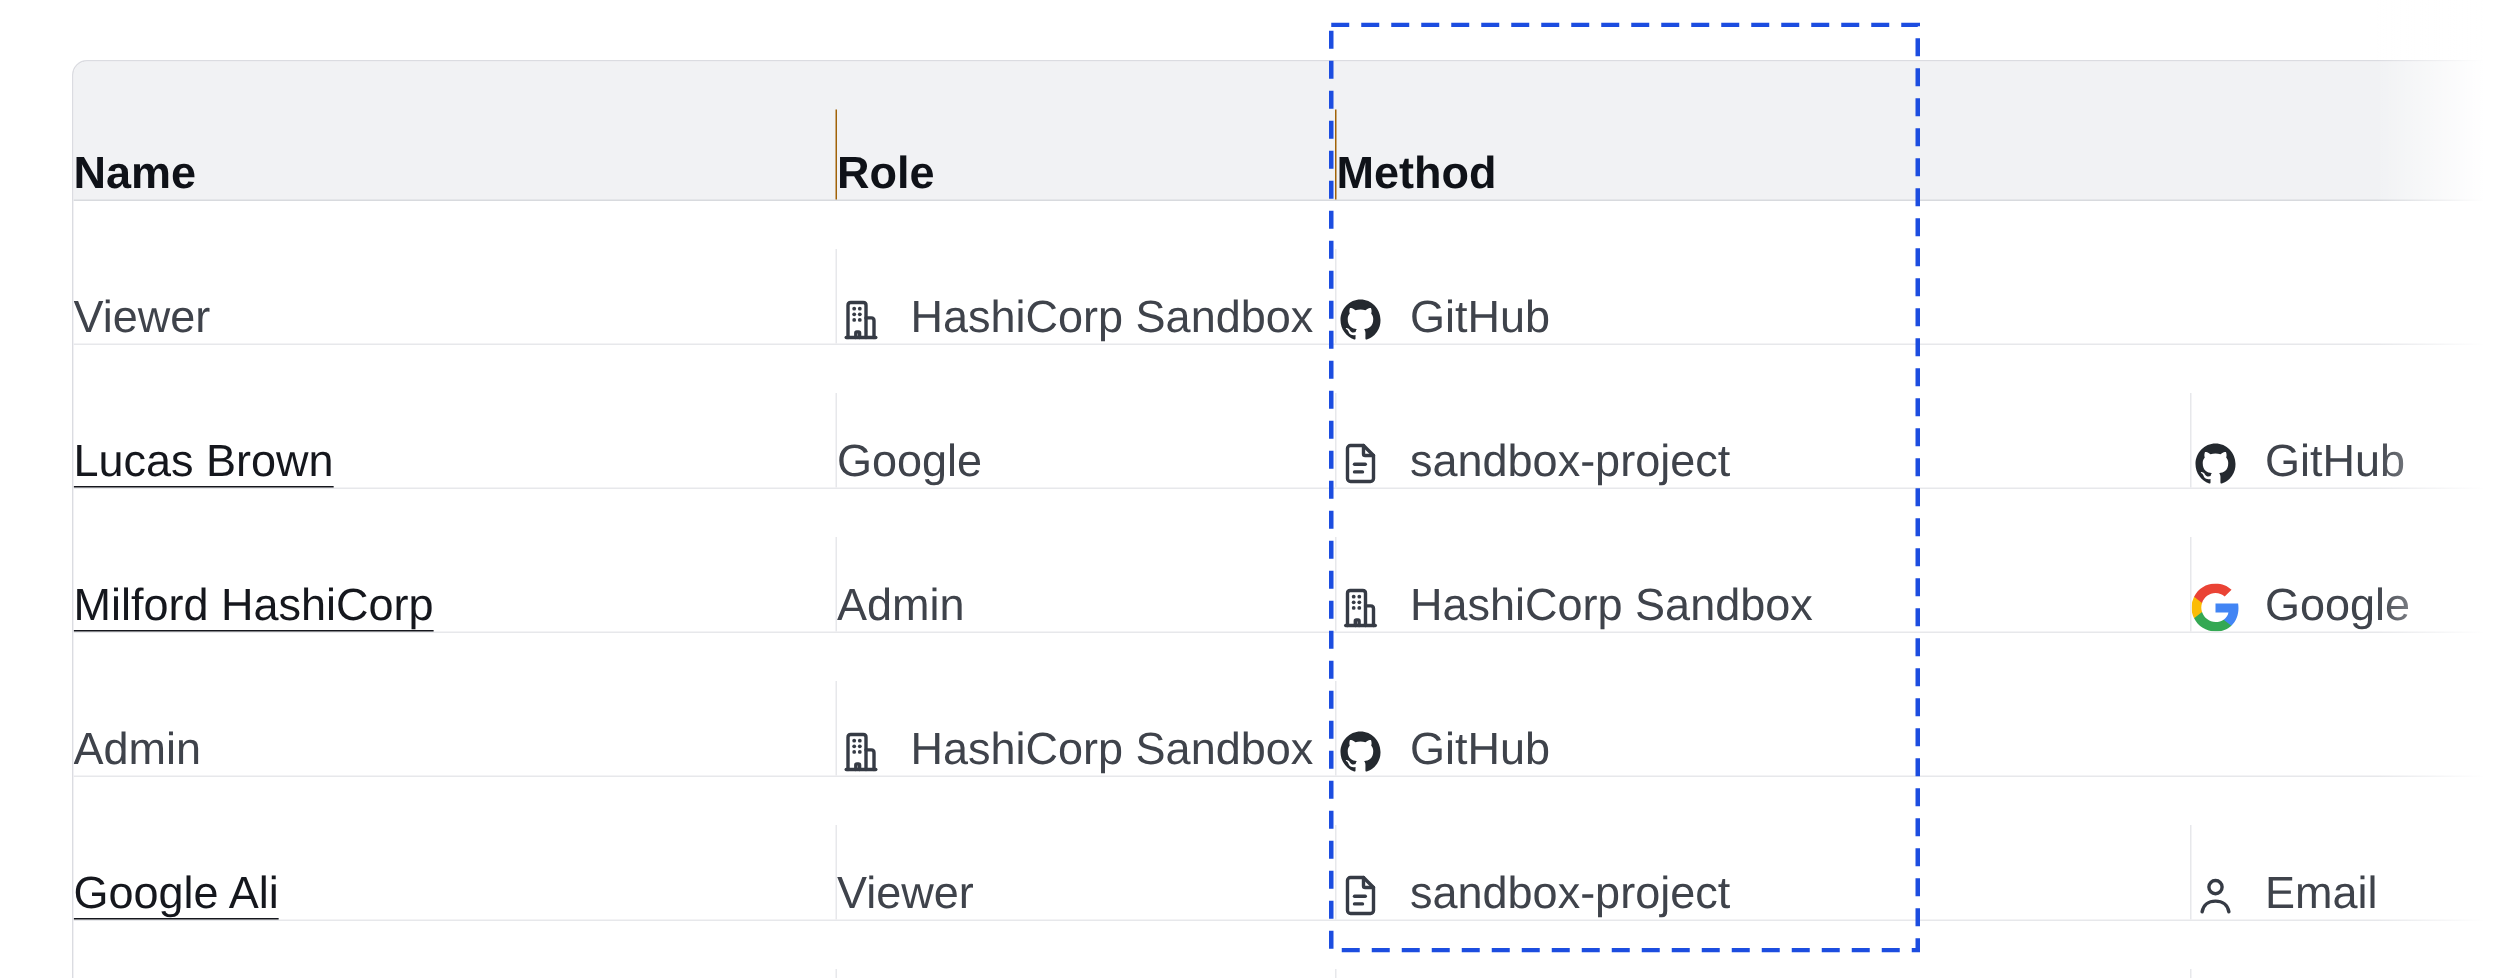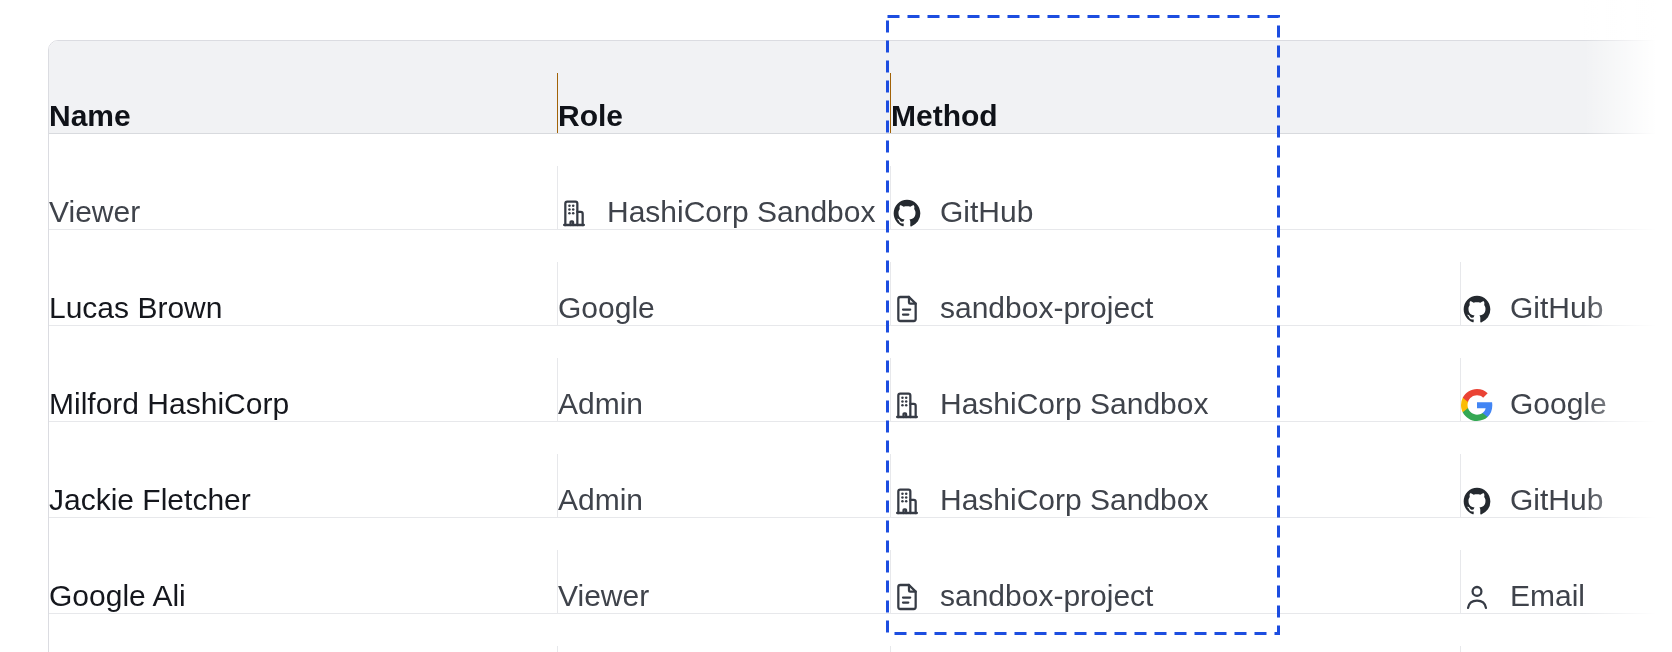--- a/index.html
+++ b/index.html
@@ -196,23 +196,20 @@
                 <path fill="#34A853" d="M12 24c3.24 0 5.95-1.08 7.93-2.91l-3.86-3c-1.08.72-2.45 1.16-4.07 1.16-3.13 0-5.78-2.11-6.73-4.96H1.29v3.09C3.26 21.3 7.31 24 12 24z"></path>
                 <path fill="#FBBC05" d="M5.27 14.29c-.25-.72-.38-1.49-.38-2.29s.14-1.57.38-2.29V6.62H1.29A11.86 11.86 0 0 0 0 12c0 1.92.46 3.74 1.29 5.38l3.98-3.09z"></path>
                 <path fill="#EA4335" d="M12 4.75c1.77 0 3.35.61 4.6 1.8l3.42-3.42C17.95 1.19 15.24 0 12 0 7.31 0 3.26 2.7 1.29 6.62l3.98 3.09C6.22 6.86 8.87 4.75 12 4.75z"></path>
               </svg>
             </span>
             <span>Google</span>
           </div>
         </div>
         <div class="grid-row trow">
           <div class="cell">
-            <span class="name-link">Jackie Fletcher</span>
-          </div>
-          <div class="cell">
             <span>Admin</span>
           </div>
           <div class="cell">
             <span class="icon stroke-icon">
               <svg viewBox="0 0 24 24" fill="none" stroke="currentColor" stroke-width="1.7" stroke-linecap="round" stroke-linejoin="round">
                 <path d="M5.5 21V4.9c0-.8.6-1.4 1.4-1.4h6.2c.8 0 1.4.6 1.4 1.4V21"></path>
                 <path d="M14.5 11.2h2.6c.8 0 1.4.6 1.4 1.4V21"></path>
                 <path d="M4.6 21h14.8"></path>
                 <path d="M9.4 21v-2.3c0-.3.2-.5.5-.5h.9c.3 0 .5.2.5.5V21"></path>
                 <g fill="currentColor" stroke="none">

